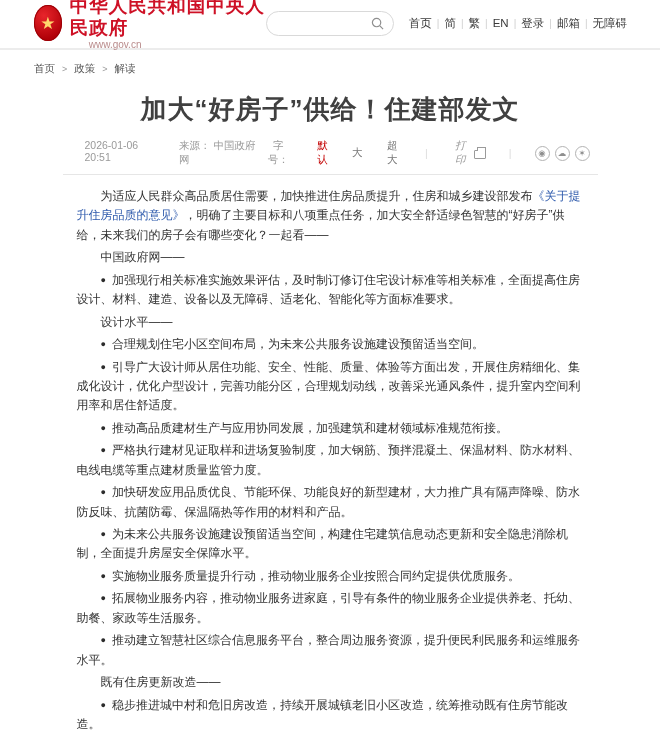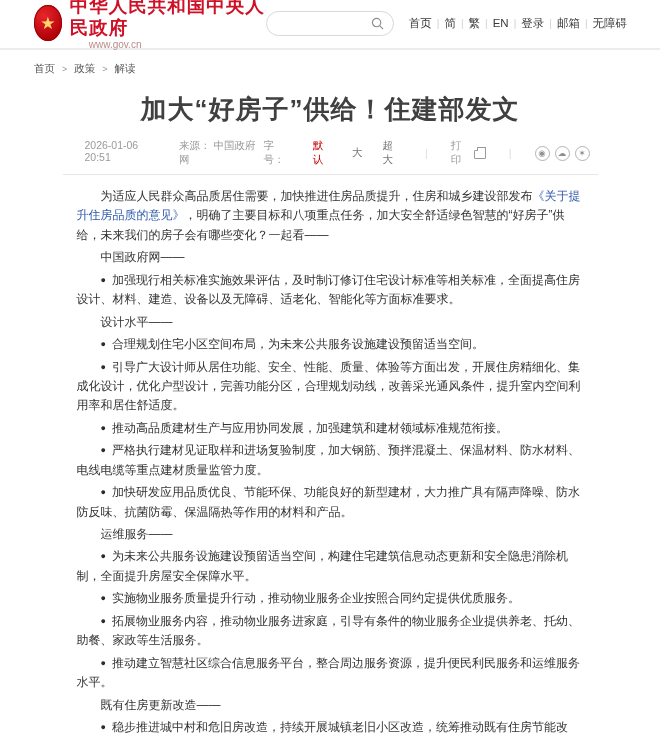--- a/index.html
+++ b/index.html
@@ -53,25 +53,25 @@
     margin:14px 0 10px; text-align:center;
     font-size:26px; font-weight:600; color:#404040; letter-spacing:1px;
   }
   .meta-row {
     display:flex; justify-content:space-between; align-items:center;
     font-size:10.5px; color:#9a9a9a;
     padding:2px 8px 7px 22px;
     border-bottom:1px solid #e6e6e6;
   }
   .meta-left { display:flex; gap:14px; }
-  .meta-right { display:flex; align-items:center; gap:20px; }
+  .meta-right { display:flex; align-items:center; gap:20px;text-align:center; }
   .fs-option { cursor:pointer; color:#777; }
   .fs-default { color:#c30000; }
   .pipe { color:#dcdcdc; padding:0 3px; }
-  .print-btn { display:flex; align-items:center; gap:4px; cursor:pointer; color:#9a9a9a; }
+  .print-btn { display:flex; align-items:center; gap:4px; cursor:pointer; color:#9a9a9a;font-style:italic; }
   .print-icon { position:relative; width:13px; height:9px; border:1px solid #9a9a9a; border-radius:1px; margin-top:2px; }
   .print-icon::before {
     content:""; position:absolute; left:2px; top:-4px; width:7px; height:3px;
     border:1px solid #9a9a9a; border-bottom:none; background:#fff;
   }
   .share-group { display:flex; align-items:center; gap:5px; }
   .share-circle {
     width:15px; height:15px; border-radius:50%; border:1px solid #b3b3b3;
     color:#8f8f8f; font-size:8.5px; line-height:1;
     display:inline-flex; align-items:center; justify-content:center; cursor:pointer;
@@ -168,21 +168,20 @@
     <p class="bullet"><span class="dot">●</span><span>加强现行相关标准实施效果评估，及时制订修订住宅设计标准等相关标准，全面提高住房设计、材料、建造、设备以及无障碍、适老化、智能化等方面标准要求。</span></p>
 
     <p class="sec-head">设计水平——</p>
     <p class="bullet"><span class="dot">●</span><span>合理规划住宅小区空间布局，为未来公共服务设施建设预留适当空间。</span></p>
     <p class="bullet"><span class="dot">●</span><span>引导广大设计师从居住功能、安全、性能、质量、体验等方面出发，开展住房精细化、集成化设计，优化户型设计，完善功能分区，合理规划动线，改善采光通风条件，提升室内空间利用率和居住舒适度。</span></p>
 
     <p class="bullet"><span class="dot">●</span><span>推动高品质建材生产与应用协同发展，加强建筑和建材领域标准规范衔接。</span></p>
     <p class="bullet"><span class="dot">●</span><span>严格执行建材见证取样和进场复验制度，加大钢筋、预拌混凝土、保温材料、防水材料、电线电缆等重点建材质量监管力度。</span></p>
     <p class="bullet"><span class="dot">●</span><span>加快研发应用品质优良、节能环保、功能良好的新型建材，大力推广具有隔声降噪、防水防反味、抗菌防霉、保温隔热等作用的材料和产品。</span></p>
 
-    <p class="sec-head">运维服务——</p>
     <p class="bullet"><span class="dot">●</span><span>为未来公共服务设施建设预留适当空间，构建住宅建筑信息动态更新和安全隐患消除机制，全面提升房屋安全保障水平。</span></p>
     <p class="bullet"><span class="dot">●</span><span>实施物业服务质量提升行动，推动物业服务企业按照合同约定提供优质服务。</span></p>
     <p class="bullet"><span class="dot">●</span><span>拓展物业服务内容，推动物业服务进家庭，引导有条件的物业服务企业提供养老、托幼、助餐、家政等生活服务。</span></p>
     <p class="bullet"><span class="dot">●</span><span>推动建立智慧社区综合信息服务平台，整合周边服务资源，提升便民利民服务和运维服务水平。</span></p>
 
     <p class="sec-head">既有住房更新改造——</p>
     <p class="bullet"><span class="dot">●</span><span>稳步推进城中村和危旧房改造，持续开展城镇老旧小区改造，统筹推动既有住房节能改造。</span></p>
 
   </div>
 </article>

